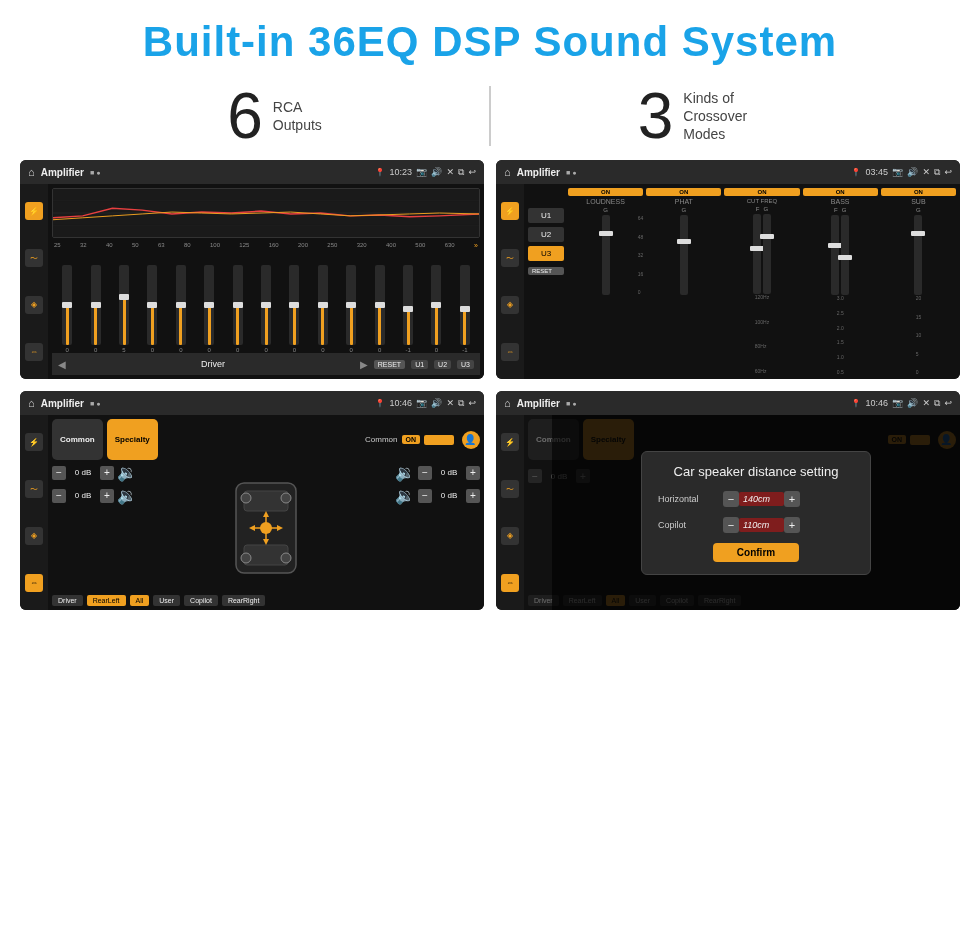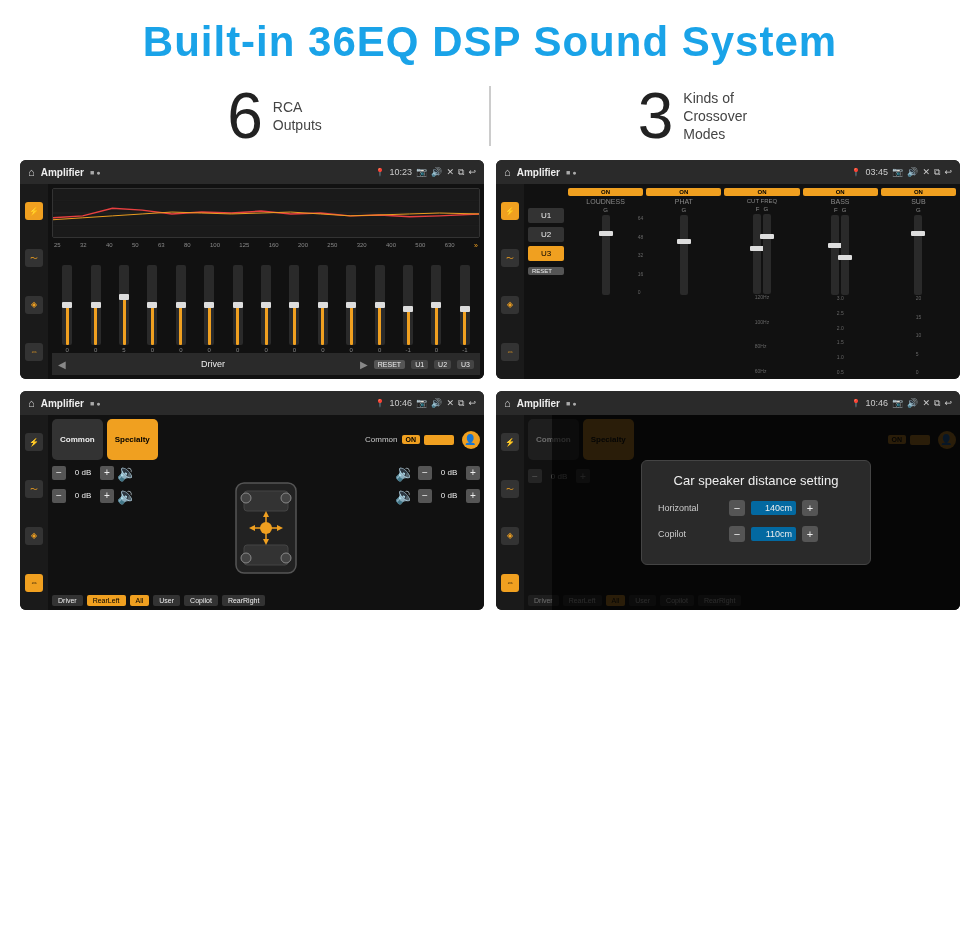--- a/index.html
+++ b/index.html
@@ -496,21 +496,20 @@
     .dialog-title {
       font-size: 13px;
       color: #eee;
       margin-bottom: 12px;
       text-align: center;
     }
     .dialog-row {
       display: flex;
       align-items: center;
       margin-bottom: 10px;
-      gap: 6px;
     }
     .dialog-label {
       font-size: 9px;
       color: #ccc;
       width: 65px;
     }
     .dialog-minus {
       width: 16px;
       height: 16px;
       background: #555;
@@ -519,24 +518,25 @@
       align-items: center;
       justify-content: center;
       font-size: 11px;
       color: #eee;
       cursor: pointer;
     }
     .dialog-val {
       font-size: 9px;
       color: #eee;
       min-width: 45px;
-      text-align: right;
-      background: #0369a1;
+      text-align: left;
+      background: #7f1d1d;
       padding: 2px 4px;
       border-radius: 2px;
+      font-style: italic;
     }
     .dialog-plus {
       width: 16px;
       height: 16px;
       background: #555;
       border-radius: 3px;
       display: flex;
       align-items: center;
       justify-content: center;
       font-size: 11px;
@@ -1077,19 +1077,22 @@
               <div class="dialog-minus">−</div>
               <span class="dialog-val">140cm</span>
               <div class="dialog-plus">+</div>
             </div>
             <div class="dialog-row">
               <span class="dialog-label">Copilot</span>
               <div class="dialog-minus">−</div>
               <span class="dialog-val">110cm</span>
               <div class="dialog-plus">+</div>
             </div>
+            <div class="dialog-confirm-row">
+              <div class="dialog-confirm-btn">Confirm</div>
+            </div>
           </div>
         </div>
       </div>
     </div>
   </div>
 
 </div>
 
 </body></html>

